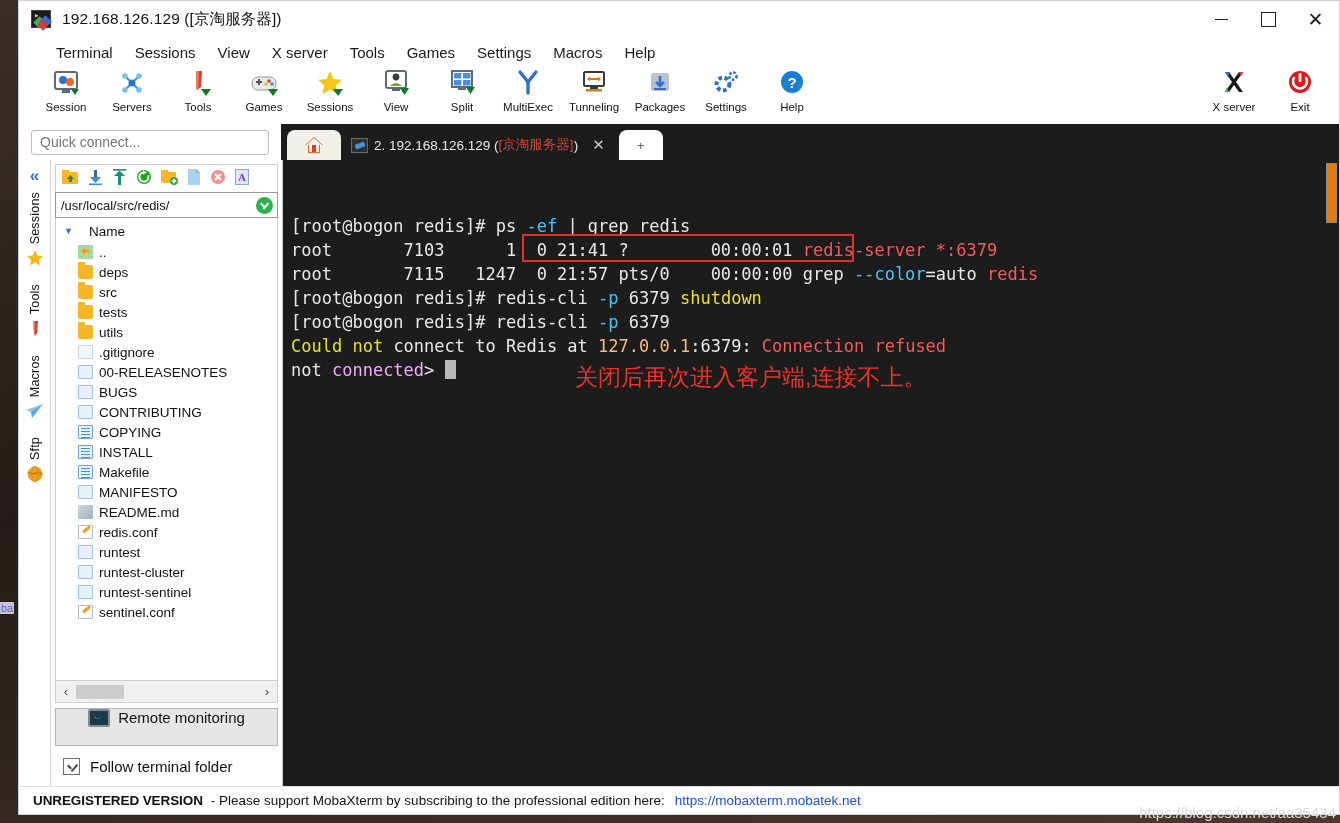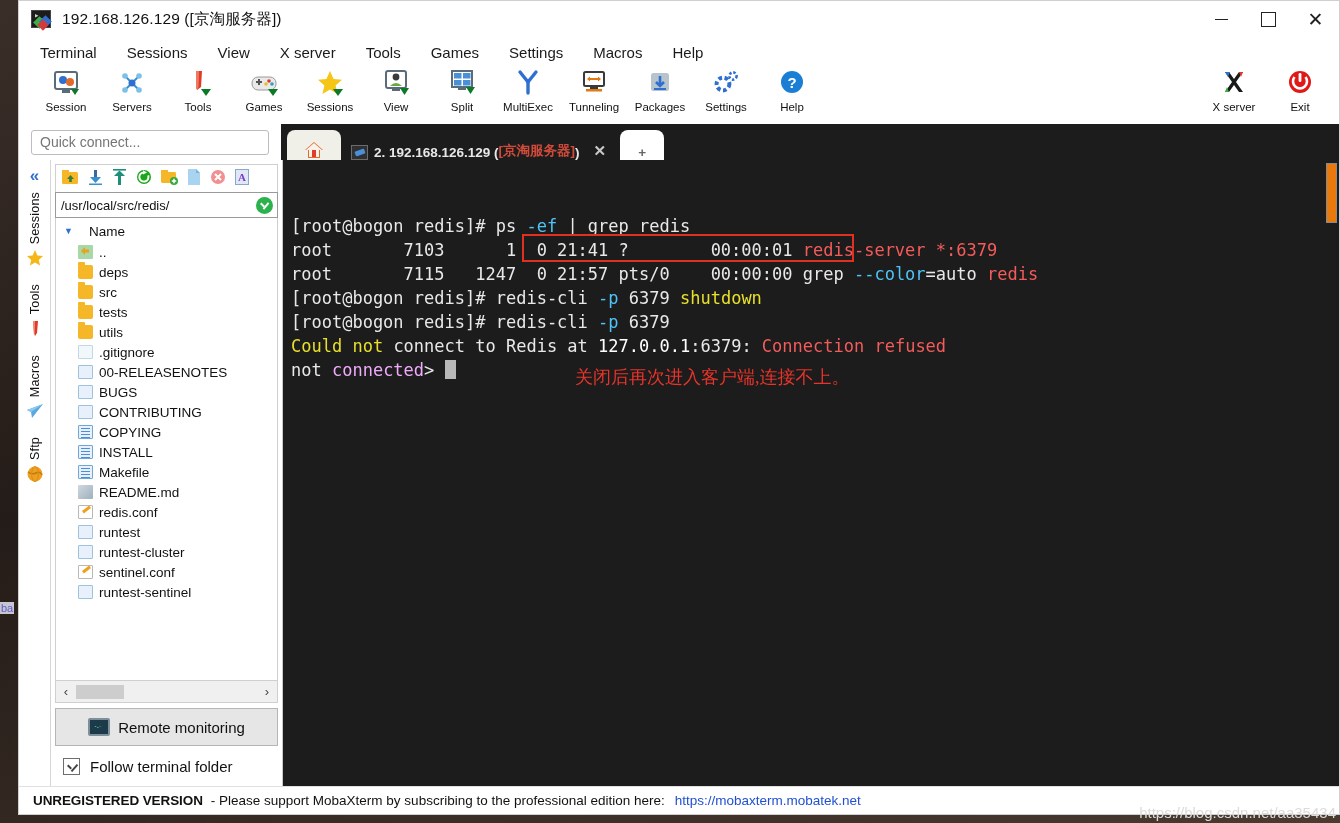--- a/index.html
+++ b/index.html
@@ -59,21 +59,21 @@
     color: #222;
   }
   #winctl .min::before { content:""; display:block; width:13px; height:1.6px; background:#222; }
   #winctl .max::before { content:""; display:block; width:13px; height:13px; border:1.6px solid #222; }
   #winctl .cls { font-size: 19px; font-weight: 300; line-height: 1; }
 
   
   #menubar {
     height: 28px; flex: 0 0 28px;
     display: flex; align-items: center;
-    padding-left: 10px; gap: 8px;
+    padding-left: 26px; gap: 0px;
     background: #fff;
   }
   #menubar .mi {
     font-size: 15px; color: #1a1a1a;
     padding: 2px 11px; white-space: nowrap;
   }
 
   
   #toolbar {
     height: 58px; flex: 0 0 58px;
@@ -103,23 +103,23 @@
     font-size: 14px; color: #6e6e6e;
     padding: 6px 8px; background: #fff;
     font-family: "Liberation Sans", sans-serif;
   }
   #tabstrip {
     flex: 1; height: 36px; background: #1c1c1c;
     display: flex; align-items: flex-end; position: relative;
     padding-left: 6px;
   }
   .tab {
-    height: 30px; display: flex; align-items: flex-end;
+    height: 30px; display: flex; align-items: center;
     border-radius: 8px 8px 0 0;
-    padding: 0 10px; font-size: 13.5px; font-weight: bold;
+    padding: 0 10px; font-size: 13.5px;
   }
   .tab.home { background: #f0efe8; width: 54px; justify-content:center; }
   .tab.active { background: #1c1c1c; color: #e8e8e8; padding: 0 8px 0 10px; }
   .tab.plus { background: #ffffff; width: 44px; justify-content:center; color:#666; margin-left:6px;}
   .tab .tabicon { width:17px; height:15px; margin-right:6px; background:#303030; border:1px solid #6c6c6c; position:relative;}
   .tab .tabicon::after{content:"";position:absolute;left:3px;top:4px;width:10px;height:5px;background:#4a90d9;transform:rotate(-20deg);border-radius:1px;}
   .tab .tabclose { margin-left: 14px; color:#c9c9c9; font-size:15px; }
   .zh-red { color:#d04a3a; }
 
   
@@ -188,21 +188,21 @@
     height: 22px; display:flex; align-items:center;
     border: 1px solid #cfcfcf; border-top:none;
     background:#f0f0f0; padding: 0 2px;
   }
   #sftp-hscroll .arr { width:16px; text-align:center; font-size:13px; color:#444;}
   #sftp-hthumb { width:48px; height:14px; background:#cdcdcd; margin-left:2px;}
   #sftp-hspace { flex:1; }
 
   #remote-monitoring {
     height: 38px; margin-top: 5px;
-    display:flex; align-items:center; justify-content:center;
+    display:flex; justify-content:center;
     background:#e6e6e6; border:1px solid #b5b5b5;
     font-size:15px; color:#111; gap:8px;
   }
   .rm-ic{width:22px;height:18px;background:#1d3a4a;border:2px solid #7f8f9a;border-radius:2px;position:relative;}
   .rm-ic::after{content:"";position:absolute;left:2px;top:6px;width:14px;height:2px;background:#39d98a;clip-path:polygon(0 50%,15% 50%,25% 0,40% 100%,55% 20%,70% 50%,100% 50%);}
   #follow-row { height: 40px; display:flex; align-items:center; gap:10px; padding-left: 8px;}
   #follow-box { width:17px;height:17px;border:1px solid #6d6d6d;background:#fff;position:relative;}
   #follow-box::after{content:"";position:absolute;left:3px;top:7px;width:5px;height:2px;background:#444;transform:rotate(45deg);}
   #follow-box::before{content:"";position:absolute;left:6px;top:8px;width:9px;height:2px;background:#444;transform:rotate(-48deg);}
   #follow-label { font-size:15px; color:#111; }
@@ -216,30 +216,30 @@
     font-size: 17px; line-height: 24px;
     color: #e6e6e6;
     padding: 6px 0 0 8px;
     white-space: pre;
     position: relative;
     overflow: hidden;
   }
   #term-scroll { width: 16px; flex:0 0 16px; background:#1c1c1c; padding-top:3px; }
   #term-thumb { width:11px; height:60px; background:#e8790c; margin: 0 auto; border:1px solid #8a8a8a;}
   .t-white{color:#e8e8e8;} .t-cyan{color:#4fc3f7;} .t-red{color:#f45b5b;}
-  .t-yellow{color:#e8e02a;} .t-green{color:#f0abfc;} .t-magenta{color:#ffffff;}
+  .t-yellow{color:#e8e02a;} .t-green{color:#f0abfc;} .t-magenta{color:#fdba74;}
   #hl-box {
     position:absolute; left:239px; top:74px;
     width: 332px; height: 28px;
     border: 2px solid #e03020; pointer-events:none;
   }
   #annotation {
     position:absolute; left:292px; top:205px;
-    font-family: Liberation Serif, serif;
-    font-size: 18px; color: #e8342a; white-space: pre;
+    font-family: Liberation Sans, sans-serif;
+    font-size: 23px; color: #e8342a; white-space: pre;
   }
   .cursor-block { display:inline-block; width:11px; height:19px; background:#b8b8b8; vertical-align:-3px;}
 
   
   #statusbar {
     height: 28px; flex: 0 0 28px;
     display:flex; align-items:center;
     background:#fff; padding-left: 14px;
     font-size: 13.5px; color:#111;
     border-top: 1px solid #e0e0e0;
@@ -655,42 +655,46 @@
             </div>
             <div class="frow">
               <span class="fic doc"></span>
               <span>INSTALL</span>
             </div>
             <div class="frow">
               <span class="fic doc"></span>
               <span>Makefile</span>
             </div>
             <div class="frow">
+              <span class="fic file"></span>
+              <span>MANIFESTO</span>
+            </div>
+            <div class="frow">
               <span class="fic md"></span>
               <span>README.md</span>
             </div>
             <div class="frow">
               <span class="fic conf"></span>
               <span>redis.conf</span>
             </div>
             <div class="frow">
               <span class="fic file"></span>
               <span>runtest</span>
             </div>
             <div class="frow">
               <span class="fic file"></span>
               <span>runtest-cluster</span>
             </div>
             <div class="frow">
+              <span class="fic file"></span>
+              <span>runtest-sentinel</span>
+            </div>
+            <div class="frow">
               <span class="fic conf"></span>
               <span>sentinel.conf</span>
-            </div>
-            <div class="frow">
-              <span class="fic file"></span>
-              <span>runtest-sentinel</span>
             </div>
           </div>
       </div>
 
       <div id="sftp-hscroll">
         <span class="arr">‹</span>
         <span id="sftp-hthumb"></span>
         <span id="sftp-hspace"></span>
         <span class="arr">›</span>
       </div>

